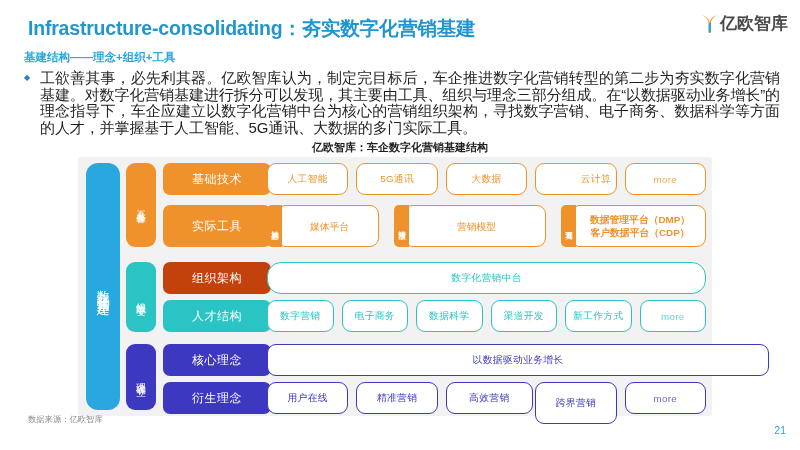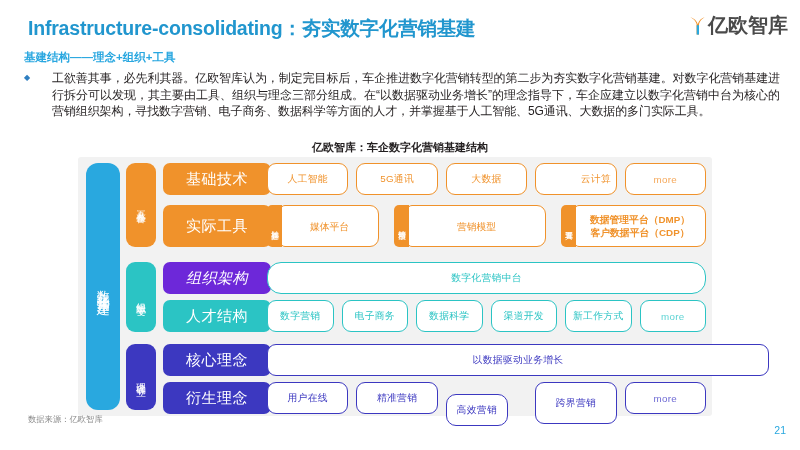--- a/index.html
+++ b/index.html
@@ -25,42 +25,42 @@
     letter-spacing: -0.2px;
     white-space: nowrap;
   }
   #logo {
     position: absolute;
     right: 12px; top: 12px;
     display: flex; align-items: center; gap: 2px;
   }
   #logo-mark { width: 17px; height: 20px; display:block; }
   #logo-text {
-    font-size: 20px; font-weight: bold; color: #4a4a4a;
+    font-size: 17px; font-weight: bold; color: #4a4a4a;
     letter-spacing: 0px;
   }
 
   
   #subheading {
     position: absolute;
     left: 24px; top: 50px;
     font-size: 11.5px; font-weight: bold; color: #29a7e0;
     white-space: nowrap;
   }
   #para-wrap {
     position: absolute;
     left: 24px; top: 70px; width: 756px;
   }
   #bullet {
     position: absolute; left: 0px; top: 4px;
     color: #2f7fc1; font-size: 8px; line-height: 1;
   }
   #para {
-    margin-left: 28px;
-    font-size: 12px;
+    margin-left: 16px;
+    font-size: 15px;
     line-height: 16.6px;
     color: #231f20;
     text-align: justify;
     letter-spacing: -0.1px;
   }
 
   
   #diagram-title {
     position: absolute;
     left: 0; right: 0; top: 140px;
@@ -104,21 +104,21 @@
   }
   .group-bar .vtext { font-size: 9.6px; letter-spacing: 1.2px; }
 
   
   .cat {
     position: absolute;
     left: 163px;
     width: 108px; height: 32px;
     border-radius: 7px;
     color: #ffffff;
-    font-size: 15px;
+    font-size: 12px;
     display: flex; align-items: center; justify-content: center;
     letter-spacing: 0.5px;
   }
 
   
   .pill {
     position: absolute;
     height: 32px;
     border-radius: 9px;
     background: #ffffff;
@@ -224,35 +224,35 @@
       </div>
       <div class="tbox" style="left: 280px; width: 99px; top: 205px;">媒体平台</div>
       <div class="vtab" style="left: 394px; top: 205px;">
         <span class="vtext">营销模型</span>
       </div>
       <div class="tbox" style="left: 407px; width: 139px; top: 205px;">营销模型</div>
       <div class="vtab" style="left: 561px; top: 205px;">
         <span class="vtext">管理工具</span>
       </div>
       <div class="tbox" style="left: 574px; width: 132px; top: 205px; font-weight: bold;">数据管理平台（DMP）<br>客户数据平台（CDP）</div>
-      <div class="cat" style="top: 262px; height: 32px; background: #6d28d9; font-style: italic;">组织架构</div>
+      <div class="cat" style="top: 262px; height: 32px; background: #c2410c;">组织架构</div>
       <div class="pill teal" style="left: 267px; width: 439px; top: 262px; height: 32px; border-radius: 14px;">数字化营销中台</div>
       <div class="cat" style="top: 300px; height: 32px; background: rgb(43, 196, 196);">人才结构</div>
       <div class="pill teal" style="left: 267px; width: 66.5px; top: 300px; height: 32px;">数字营销</div>
       <div class="pill teal" style="left: 341.5px; width: 66.5px; top: 300px; height: 32px;">电子商务</div>
       <div class="pill teal" style="left: 416px; width: 66.5px; top: 300px; height: 32px;">数据科学</div>
       <div class="pill teal" style="left: 490.5px; width: 66.5px; top: 300px; height: 32px;">渠道开发</div>
       <div class="pill teal" style="left: 565px; width: 66.5px; top: 300px; height: 32px;">新工作方式</div>
       <div class="pill teal more" style="left: 639.5px; width: 66.5px; top: 300px; height: 32px;">more</div>
       <div class="cat" style="top: 344px; height: 32px; background: rgb(60, 56, 192);">核心理念</div>
       <div class="pill blue" style="left: 267px; width: 502px; top: 344px; height: 32px;">以数据驱动业务增长</div>
       <div class="cat" style="top: 382px; height: 32px; background: rgb(60, 56, 192);">衍生理念</div>
       <div class="pill blue" style="left: 267px; width: 81.4px; top: 382px; height: 32px;">用户在线</div>
       <div class="pill blue" style="left: 356.4px; width: 81.4px; top: 382px; height: 32px;">精准营销</div>
-      <div class="pill blue" style="left: 445.8px; width: 62px; top: 394px; height: 32px; border-radius: 10px;">高效营销</div>
+      <div class="pill blue" style="left: 445.8px; width: 87px; top: 382px; height: 32px;">高效营销</div>
       <div class="pill blue" style="left: 535.2px; width: 81.4px; top: 382px; height: 42px;">跨界营销</div>
       <div class="pill blue more" style="left: 624.6px; width: 81.4px; top: 382px; height: 32px;">more</div>
     </div>
 
   <div id="source">数据来源：亿欧智库</div>
   <div id="pageno">21</div>
 
 </div>
 
 </body></html>

